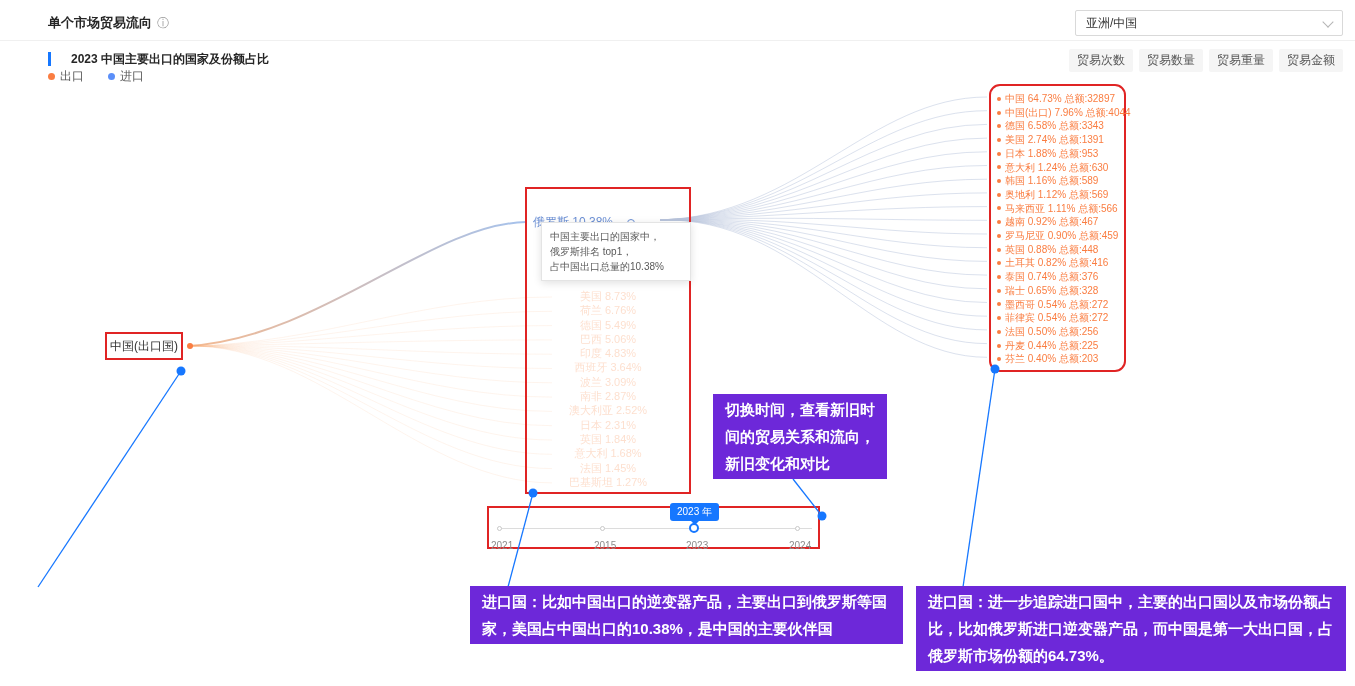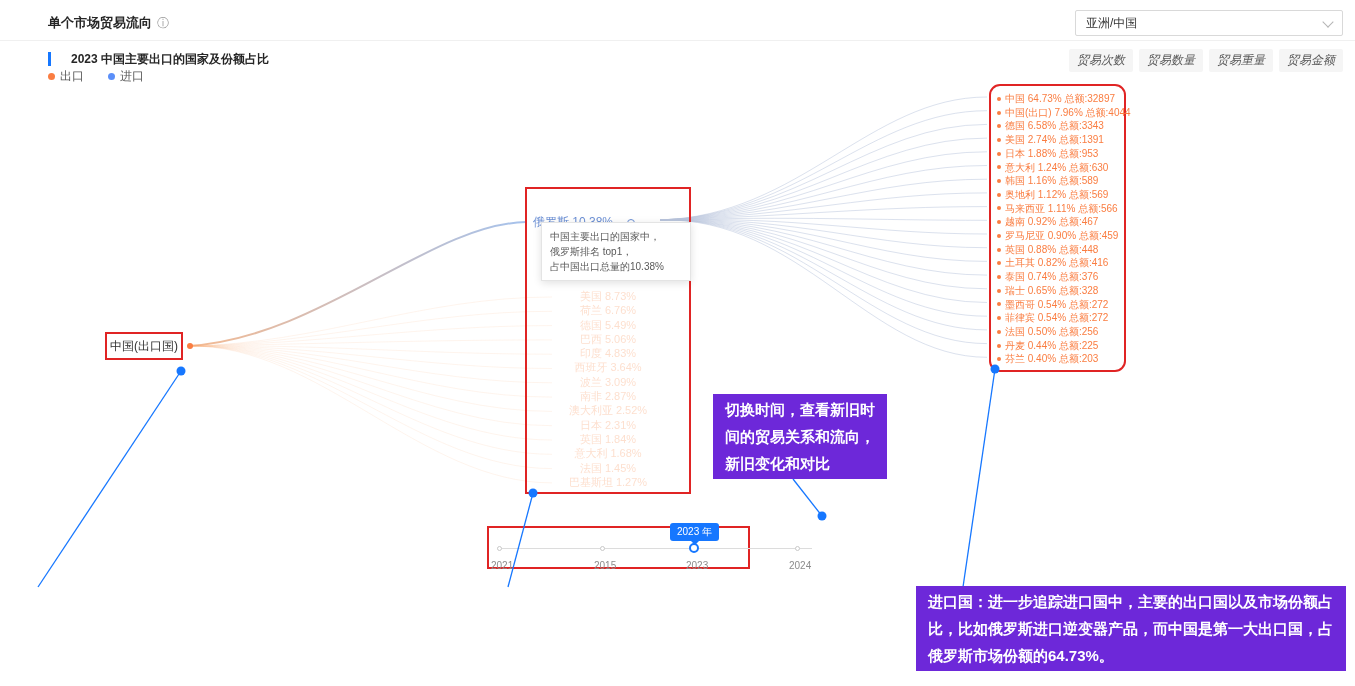--- a/index.html
+++ b/index.html
@@ -10,21 +10,21 @@
   .info-icon{color:#9a9a9a;font-weight:normal;font-size:12px;margin-left:5px;}
   .region-select{position:absolute;right:12px;top:10px;width:268px;height:26px;border:1px solid #d9d9d9;
         border-radius:2px;font-size:12px;color:#333;display:flex;align-items:center;justify-content:space-between;
         padding:0 10px;background:#fff;box-sizing:border-box;z-index:2;cursor:pointer;}
   .chev{width:7px;height:7px;border-right:1px solid #b5b5b5;border-bottom:1px solid #b5b5b5;
         transform:rotate(45deg);margin-top:-3px;}
   .divider{position:absolute;top:40px;left:0;right:0;border-top:1px solid #f0f0f0;}
   .section-title{position:absolute;left:48px;top:52px;font-size:12px;font-weight:bold;color:#262626;
         border-left:3px solid #1677ff;padding-left:20px;line-height:14px;z-index:2;}
   .tabs{position:absolute;right:12px;top:49px;display:flex;gap:6px;z-index:2;}
-  .tab{font-size:12px;color:#595959;background:#f5f5f5;padding:3px 8px;border-radius:2px;cursor:pointer;font-style:italic;}
+  .tab{font-size:12px;color:#595959;background:#f5f5f5;padding:3px 8px;border-radius:2px;cursor:pointer;}
   .legend{position:absolute;left:48px;top:68px;display:flex;gap:24px;font-size:12px;color:#595959;align-items:center;z-index:2;}
   .legend-item{display:flex;align-items:center;cursor:pointer;}
   .dot{width:7px;height:7px;border-radius:50%;display:inline-block;margin-right:5px;}
   .dot-export{background:#fa7d41;}
   .dot-import{background:#5b8ff9;}
   
   #flow-svg{position:absolute;left:0;top:0;z-index:1;pointer-events:none;}
   #overlay-svg{position:absolute;left:0;top:0;z-index:3;pointer-events:none;}
   .cline{stroke:#1677ff;stroke-width:1.3;}
   .cdot{fill:#1677ff;}
@@ -39,21 +39,21 @@
   .ru-circle{width:6px;height:6px;border:1px solid #6b8fd4;border-radius:50%;background:#fff;}
   .ru-tip{position:absolute;left:14px;top:33px;width:132px;background:#fff;border:1px solid #e4e4e4;
         box-shadow:0 2px 8px rgba(0,0,0,.12);padding:6px 8px;font-size:10px;color:#595959;line-height:15px;z-index:2;}
   .faded-list{position:absolute;left:16px;top:100px;width:130px;text-align:center;font-size:11px;
         line-height:14.3px;color:rgba(249,141,80,.28);white-space:nowrap;}
   .right-box{left:989px;top:84px;width:137px;height:288px;border-radius:11px;}
   .partner-list{position:absolute;left:6px;top:6px;font-size:10px;line-height:13.7px;color:#fa7d41;white-space:nowrap;}
   .p-row{display:flex;align-items:center;cursor:pointer;}
   .p-dot{width:4px;height:4px;border-radius:50%;background:#fa7d41;margin-right:4px;flex:none;}
   
-  .slider-box{left:487px;top:526px;width:263px;height:43px;}
+  .slider-box{left:487px;top:506px;width:333px;height:43px;}
   .track{position:absolute;left:8px;top:20px;width:315px;height:1px;background:#dcdcdc;}
   .tick{position:absolute;top:18px;width:5px;height:5px;border-radius:50%;background:#fff;border:1px solid #c9c9c9;box-sizing:border-box;}
   .handle{position:absolute;left:200px;top:15px;width:10px;height:10px;border-radius:50%;background:#fff;
         border:2px solid #1677ff;box-sizing:border-box;cursor:pointer;}
   .year-tip{position:absolute;left:181px;top:-5px;background:#1677ff;color:#fff;font-size:10px;
         padding:2px 7px;border-radius:3px;white-space:nowrap;}
   .year-tip:after{content:"";position:absolute;left:50%;bottom:-4px;margin-left:-4px;border:4px solid transparent;
         border-top-color:#1677ff;border-bottom:none;}
   .year-label{position:absolute;top:32px;font-size:10px;color:#8c8c8c;cursor:pointer;}
   
@@ -278,16 +278,17 @@
     <line class="cline" x1="181" y1="371" x2="38" y2="587"></line>
     <line class="cline" x1="533" y1="493" x2="508" y2="587"></line>
     <line class="cline" x1="822" y1="516" x2="793" y2="479"></line>
     <line class="cline" x1="995" y1="369" x2="963" y2="587"></line>
     <circle class="cdot" cx="181" cy="371" r="4.5"></circle>
     <circle class="cdot" cx="533" cy="493" r="4.5"></circle>
     <circle class="cdot" cx="822" cy="516" r="4.5"></circle>
     <circle class="cdot" cx="995" cy="369" r="4.5"></circle>
   </svg>
 
+  <div class="callout" style="left:470px;top:586px;width:409px;">进口国：比如中国出口的逆变器产品，主要出口到俄罗斯等国家，美国占中国出口的10.38%，是中国的主要伙伴国</div>
   <div class="callout" style="left:713px;top:394px;width:150px;">切换时间，查看新旧时间的贸易关系和流向，新旧变化和对比</div>
   <div class="callout" style="left:916px;top:586px;width:406px;">进口国：进一步追踪进口国中，主要的出口国以及市场份额占比，比如俄罗斯进口逆变器产品，而中国是第一大出口国，占俄罗斯市场份额的64.73%。</div>
 
 </div>
 
 </body></html>

